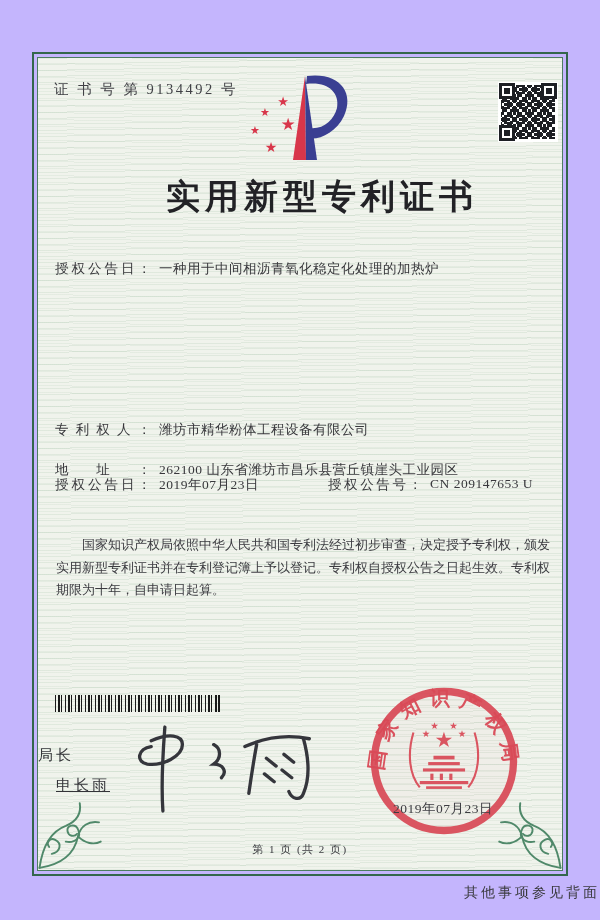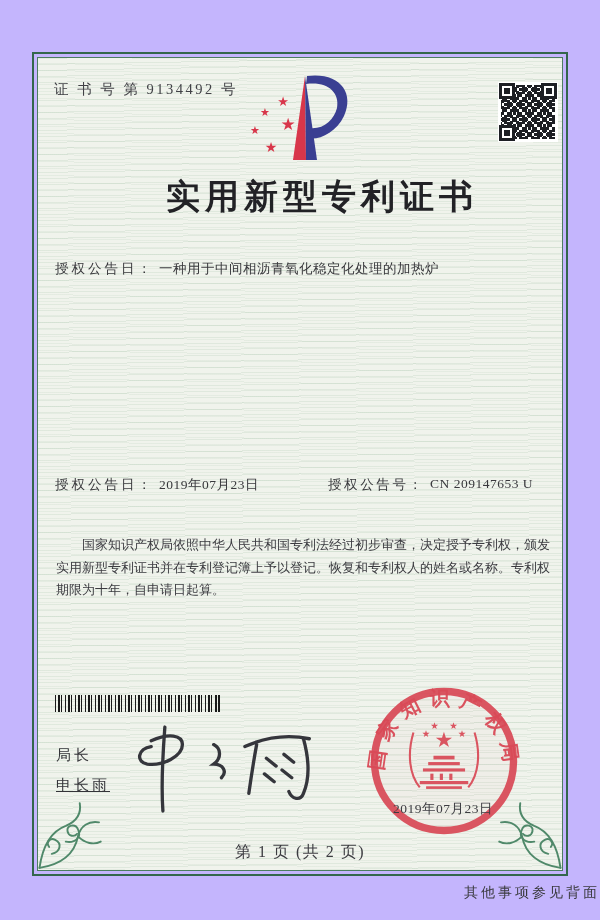--- a/index.html
+++ b/index.html
@@ -40,34 +40,34 @@
   .grant-second{position:absolute;left:230px;top:0;margin-left:43px;}
   .grant-second .flabel{width:94px;}
   
   .paragraphs{position:absolute;left:56px;right:50px;top:534px;font-size:13px;
     line-height:22.5px;color:#3b3b40;text-align:justify;}
   .paragraphs p{margin:0;text-indent:2em;}
   
   .barcode{position:absolute;left:55px;top:695px;width:168px;height:17px;
     background:repeating-linear-gradient(90deg,#1a1a1a 0 1.5px,transparent 1.5px 3px,#1a1a1a 3px 5px,transparent 5px 6.5px,#1a1a1a 6.5px 7.5px,transparent 7.5px 10px);}
   
-  .director-title{position:absolute;left:56px;top:746px;font-size:15px;letter-spacing:3px;color:#333338;}
+  .director-title{position:absolute;left:38px;top:746px;font-size:15px;letter-spacing:3px;color:#333338;}
   .director-name{position:absolute;left:56px;top:776px;font-size:15px;letter-spacing:3px;color:#333338;text-decoration:underline;}
   .signature{position:absolute;left:118px;top:722px;width:205px;height:95px;}
   
   .seal{position:absolute;left:365px;top:682px;width:158px;height:158px;}
   .seal-date{position:absolute;left:368px;top:800px;width:150px;text-align:center;
     font-size:13.5px;letter-spacing:.5px;color:#3c3c41;}
   
   .orn{position:absolute;width:70px;height:82px;}
   .orn.left{left:36px;top:791px;}
   .orn.right{right:36px;top:791px;transform:scaleX(-1);}
   
   .page-num{position:absolute;left:0;right:0;top:842px;text-align:center;
-    font-size:16px;letter-spacing:1.5px;color:#3b3b40;}
+    font-size:11px;letter-spacing:1.5px;color:#3b3b40;}
   .back-note{position:absolute;left:0;right:0;top:884px;text-align:right;
     font-size:14px;letter-spacing:3px;color:#3a3a3e;}
 </style>
 </head>
 <body>
 
 <div class="paper">
 
   <div class="frame-outer"></div>
   <div class="frame-inner"></div>
@@ -92,29 +92,35 @@
     <div class="finder tl"></div>
     <div class="finder tr"></div>
     <div class="finder bl"></div>
   </div>
 
   <h1 class="title">实用新型专利证书</h1>
 
   <div class="field-row" style="top:260px">
     <span class="flabel">授权公告日：</span><span class="fvalue">一种用于中间相沥青氧化稳定化处理的加热炉</span>
   </div>
+  <div class="field-row" style="top:421px">
+    <span class="flabel">专利权人：</span><span class="fvalue">潍坊市精华粉体工程设备有限公司</span>
+  </div>
+  <div class="field-row" style="top:461px">
+    <span class="flabel">地址：</span><span class="fvalue">262100 山东省潍坊市昌乐县营丘镇崖头工业园区</span>
+  </div>
   <div class="field-row" style="top:476px">
     <span class="flabel">授权公告日：</span><span class="fvalue">2019年07月23日</span>
     <span class="grant-second">
       <span class="flabel">授权公告号：</span><span class="fvalue">CN 209147653 U</span>
     </span>
   </div>
 
   <div class="paragraphs">
-    <p>国家知识产权局依照中华人民共和国专利法经过初步审查，决定授予专利权，颁发实用新型专利证书并在专利登记簿上予以登记。恢复和专利权人的姓名或名称。专利权期限为十年，自申请日起算。</p>
+    <p>国家知识产权局依照中华人民共和国专利法经过初步审查，决定授予专利权，颁发实用新型专利证书并在专利登记簿上予以登记。专利权自授权公告之日起生效。专利权期限为十年，自申请日起算。</p>
   </div>
 
   <div class="barcode"></div>
 
   <div class="director-title">局长</div>
   <div class="director-name">申长雨</div>
 
   <svg class="signature" viewBox="0 0 210 95" aria-hidden="true">
     <g fill="none" stroke="#26262e" stroke-width="3.4" stroke-linecap="round" opacity=".92">
       <path d="M34 18 C 52 10 66 12 66 22 C 66 34 46 44 30 42 C 18 40 20 26 34 24"></path>

